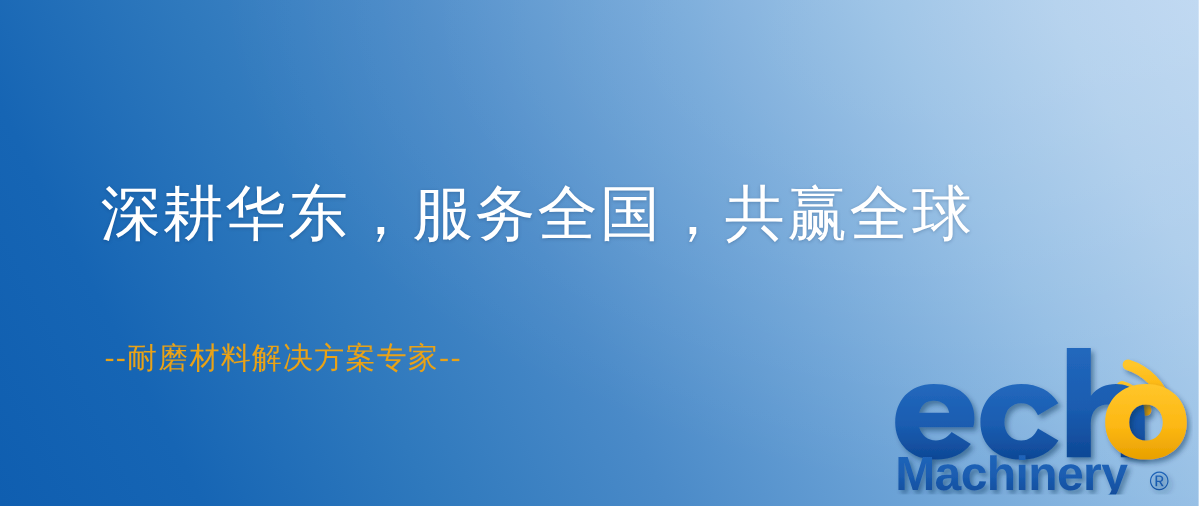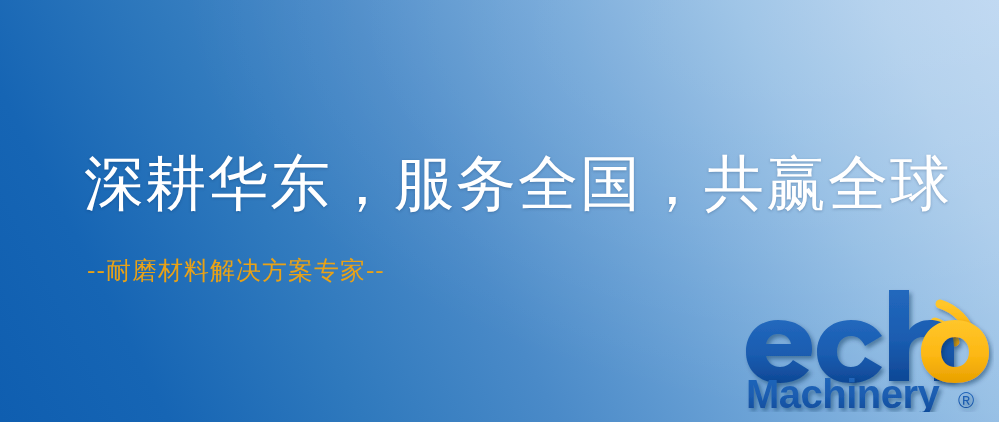--- a/index.html
+++ b/index.html
@@ -39,34 +39,34 @@
   }
 
   
   .headline {
     position: absolute;
     left: 84px;
     top: 152px;
     margin: 0;
     font-family: "DejaVu Serif", "Liberation Serif", serif;
     font-weight: 400;
-    font-size: 60px;
+    font-size: 50px;
     line-height: 1.05;
     letter-spacing: 2px;
     color: #ffffff;
     white-space: nowrap;
     text-shadow: 0 1px 3px rgba(0,30,70,0.25);
     z-index: 3;
   }
 
   
   .subtitle {
     position: absolute;
     left: 87px;
-    top: 256px;
+    top: 284px;
     margin: 0;
     font-family: "DejaVu Serif", "Liberation Serif", serif;
     font-weight: 400;
     font-size: 25px;
     line-height: 1.2;
     letter-spacing: 1px;
     color: #e9a216;
     white-space: nowrap;
     z-index: 3;
   }

